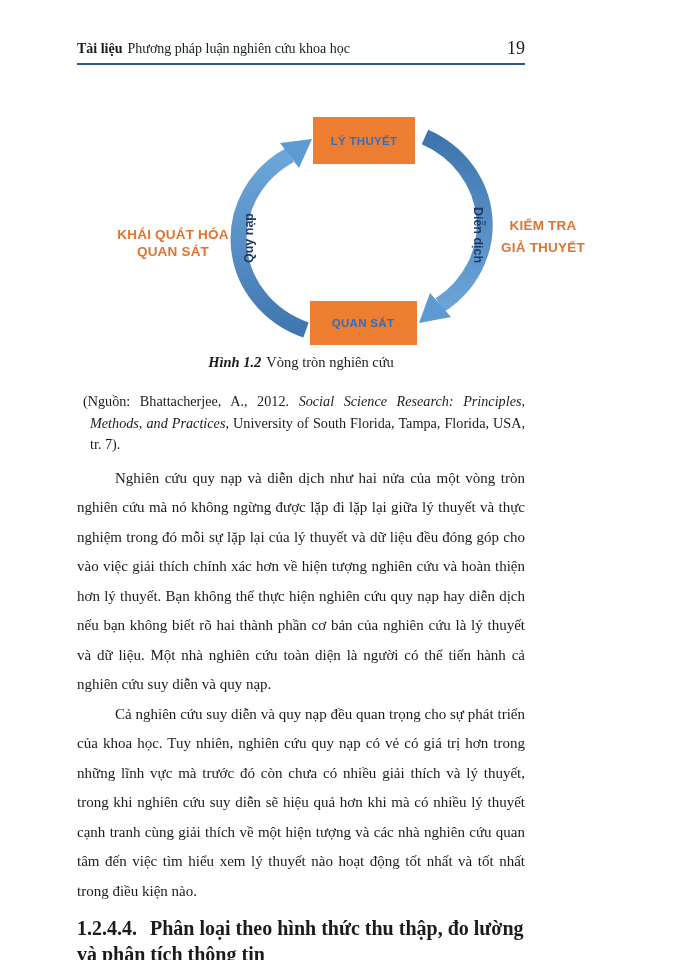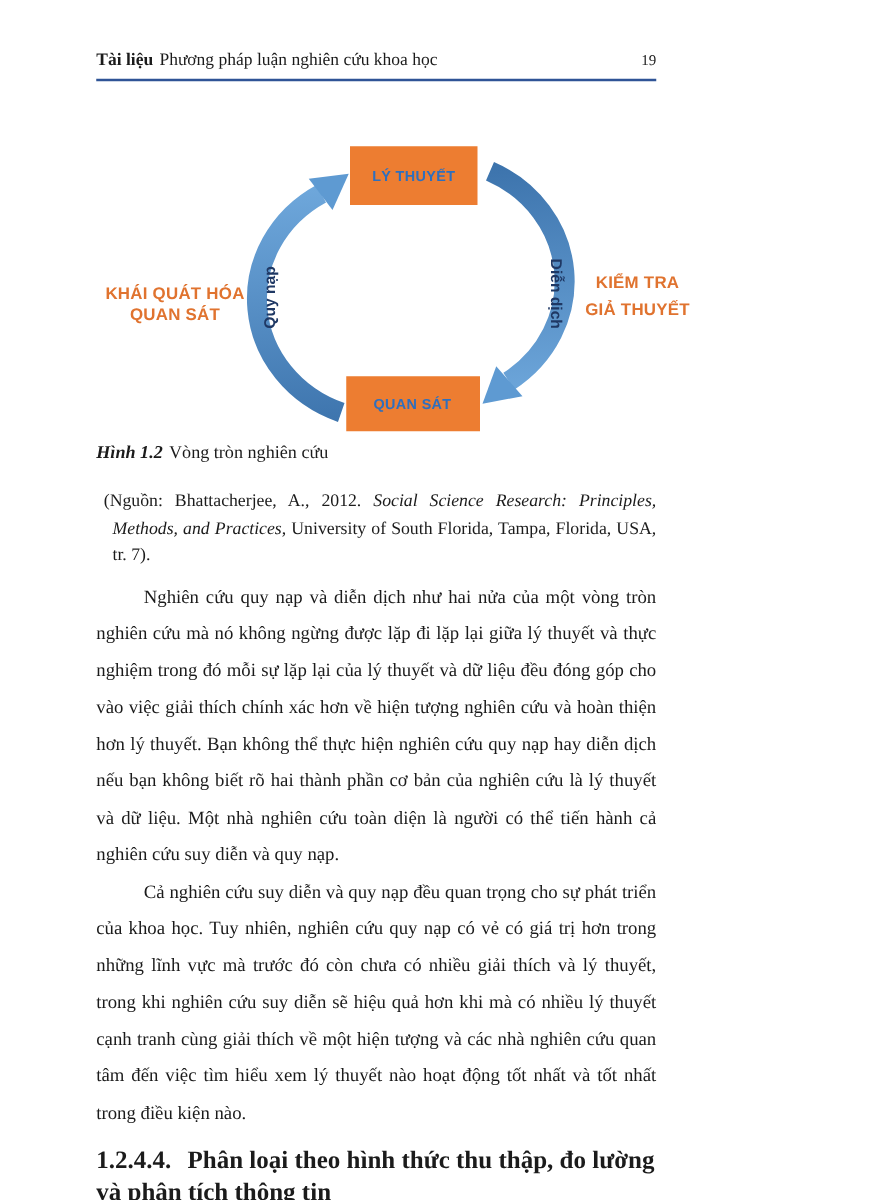--- a/index.html
+++ b/index.html
@@ -14,31 +14,31 @@
     overflow:hidden;
   }
   
   .header {
     display:flex; justify-content:space-between; align-items:flex-end;
     font-size:14px; line-height:17px;
     padding-bottom:6px;
     border-bottom:2px solid #2F5496;
   }
   .header .doc-label { font-weight:bold; margin-right:5px; }
-  .header .page-num { font-size:12px;text-align:right; }
+  .header .page-num { font-size:18px;text-align:right; }
 
   
   .fig { margin-top:40px; }
-  .fig-svg-wrap { width:482px; height:245px; }
+  .fig-svg-wrap { margin-left:33px; width:482px; height:245px; }
   .fig-svg-wrap svg { display:block; }
   .svg-box-label { font-family:"Liberation Sans", sans-serif; font-weight:bold; font-size:11.5px; letter-spacing:.3px; }
   .svg-rot-label { font-family:"Liberation Sans", sans-serif; font-weight:bold; font-size:12.5px; }
   .svg-side-label { font-family:"Liberation Sans", sans-serif; font-weight:bold; font-size:13.5px; letter-spacing:.2px; }
 
-  figcaption { font-size:14.5px; margin-top:4px; }
+  figcaption { text-align:center; font-size:14.5px; margin-top:4px; }
   .cap-label { font-weight:bold; font-style:italic; margin-right:5px; }
 
   .source {
     margin-top:20px;
     font-size:14.2px; line-height:21.5px;
     text-align:justify;
     padding-left:13px; text-indent:-7px;
   }
   .source em { font-style:italic; }
 

